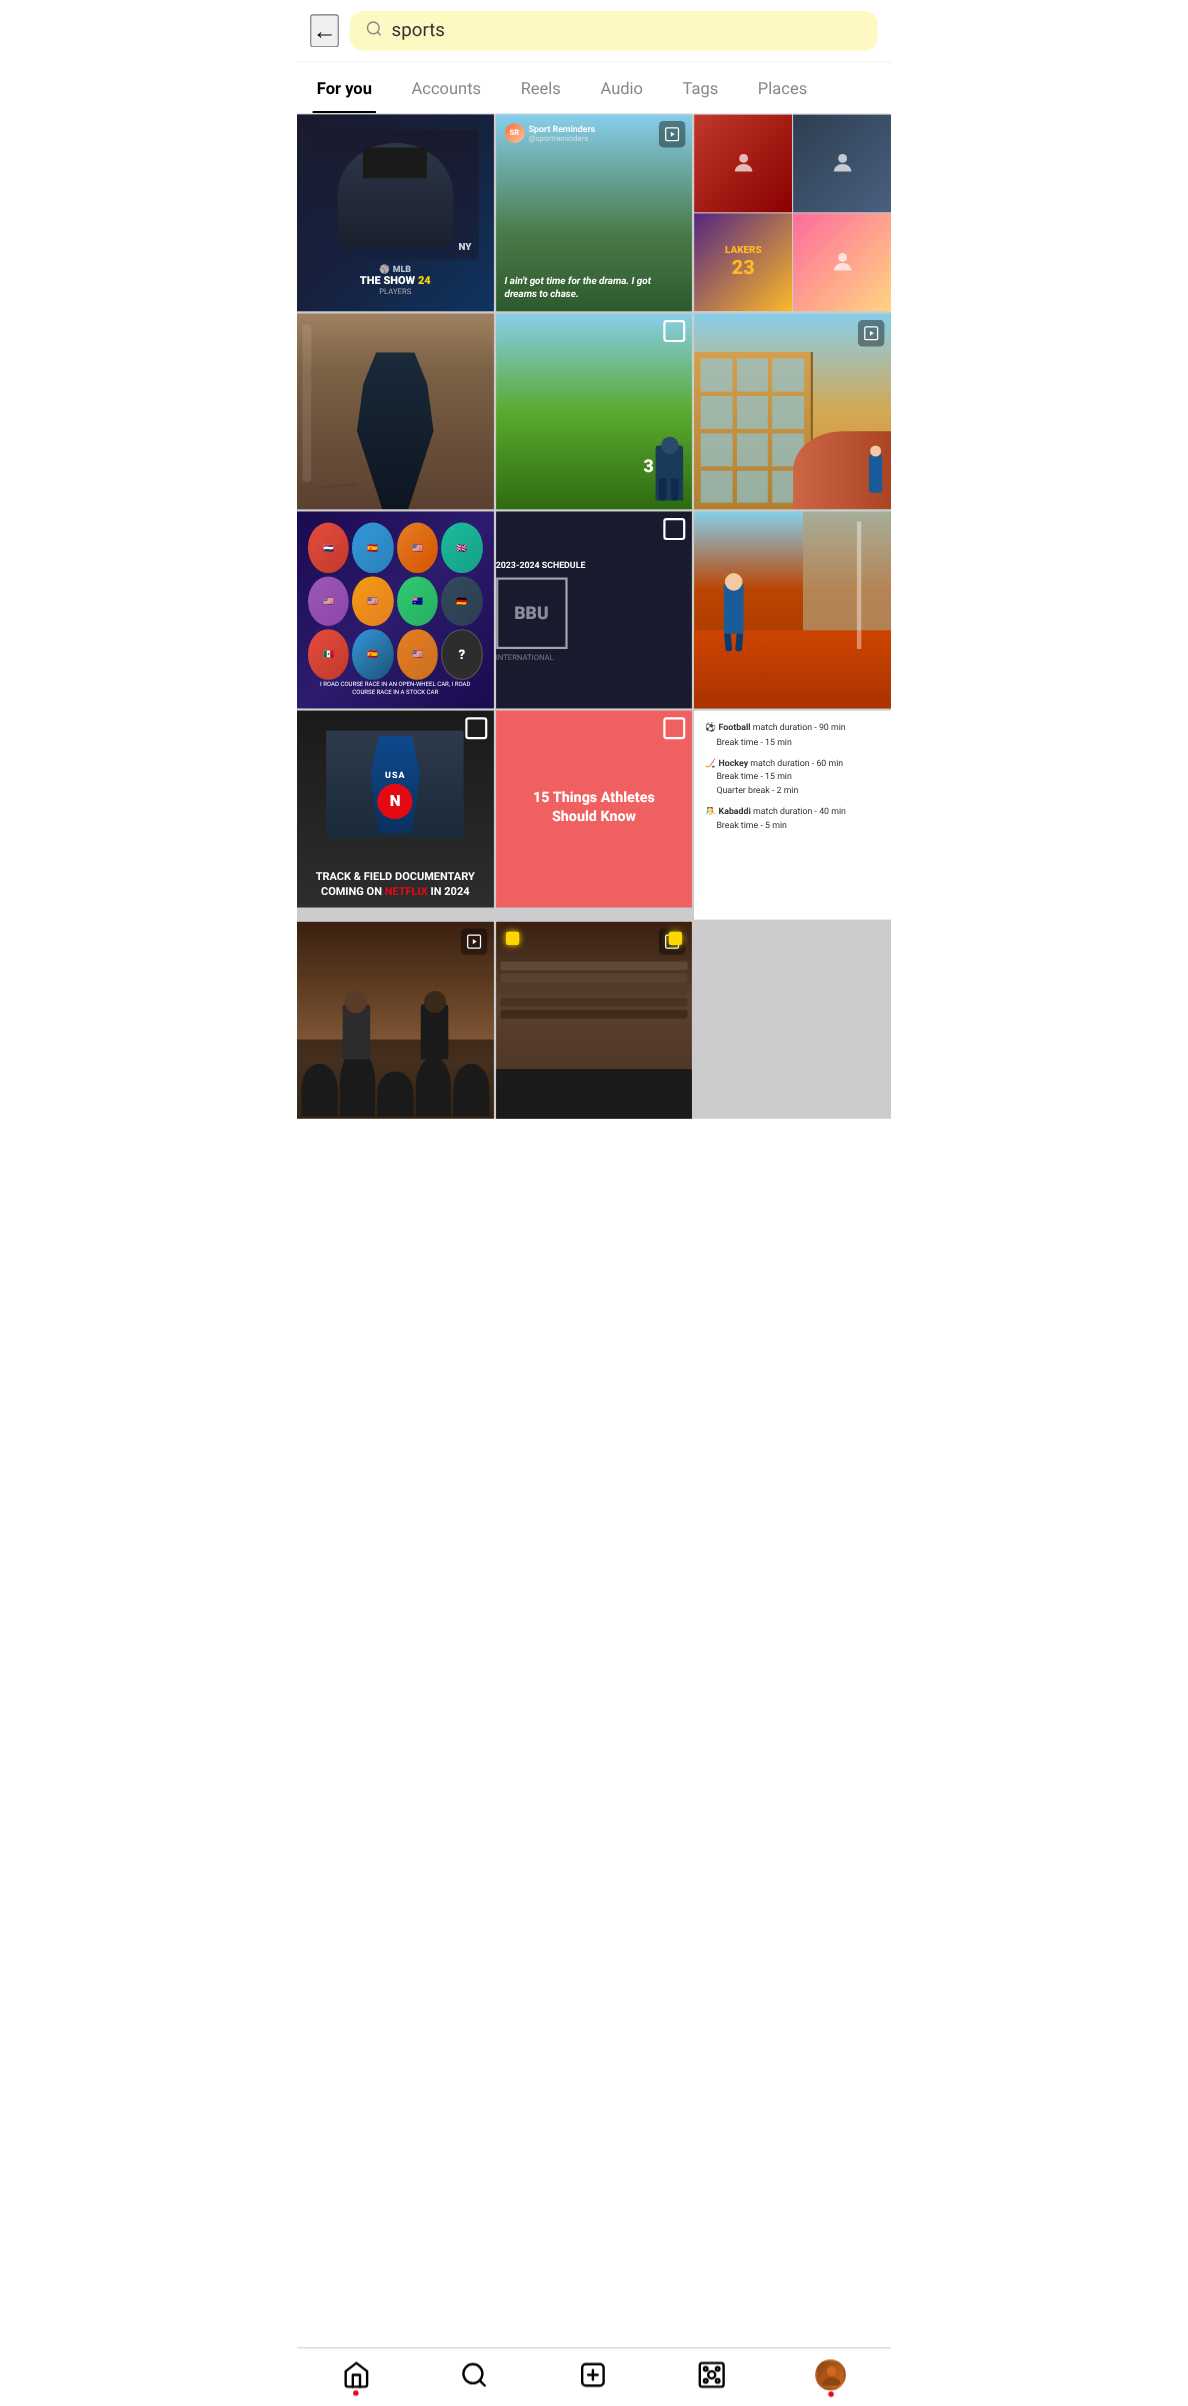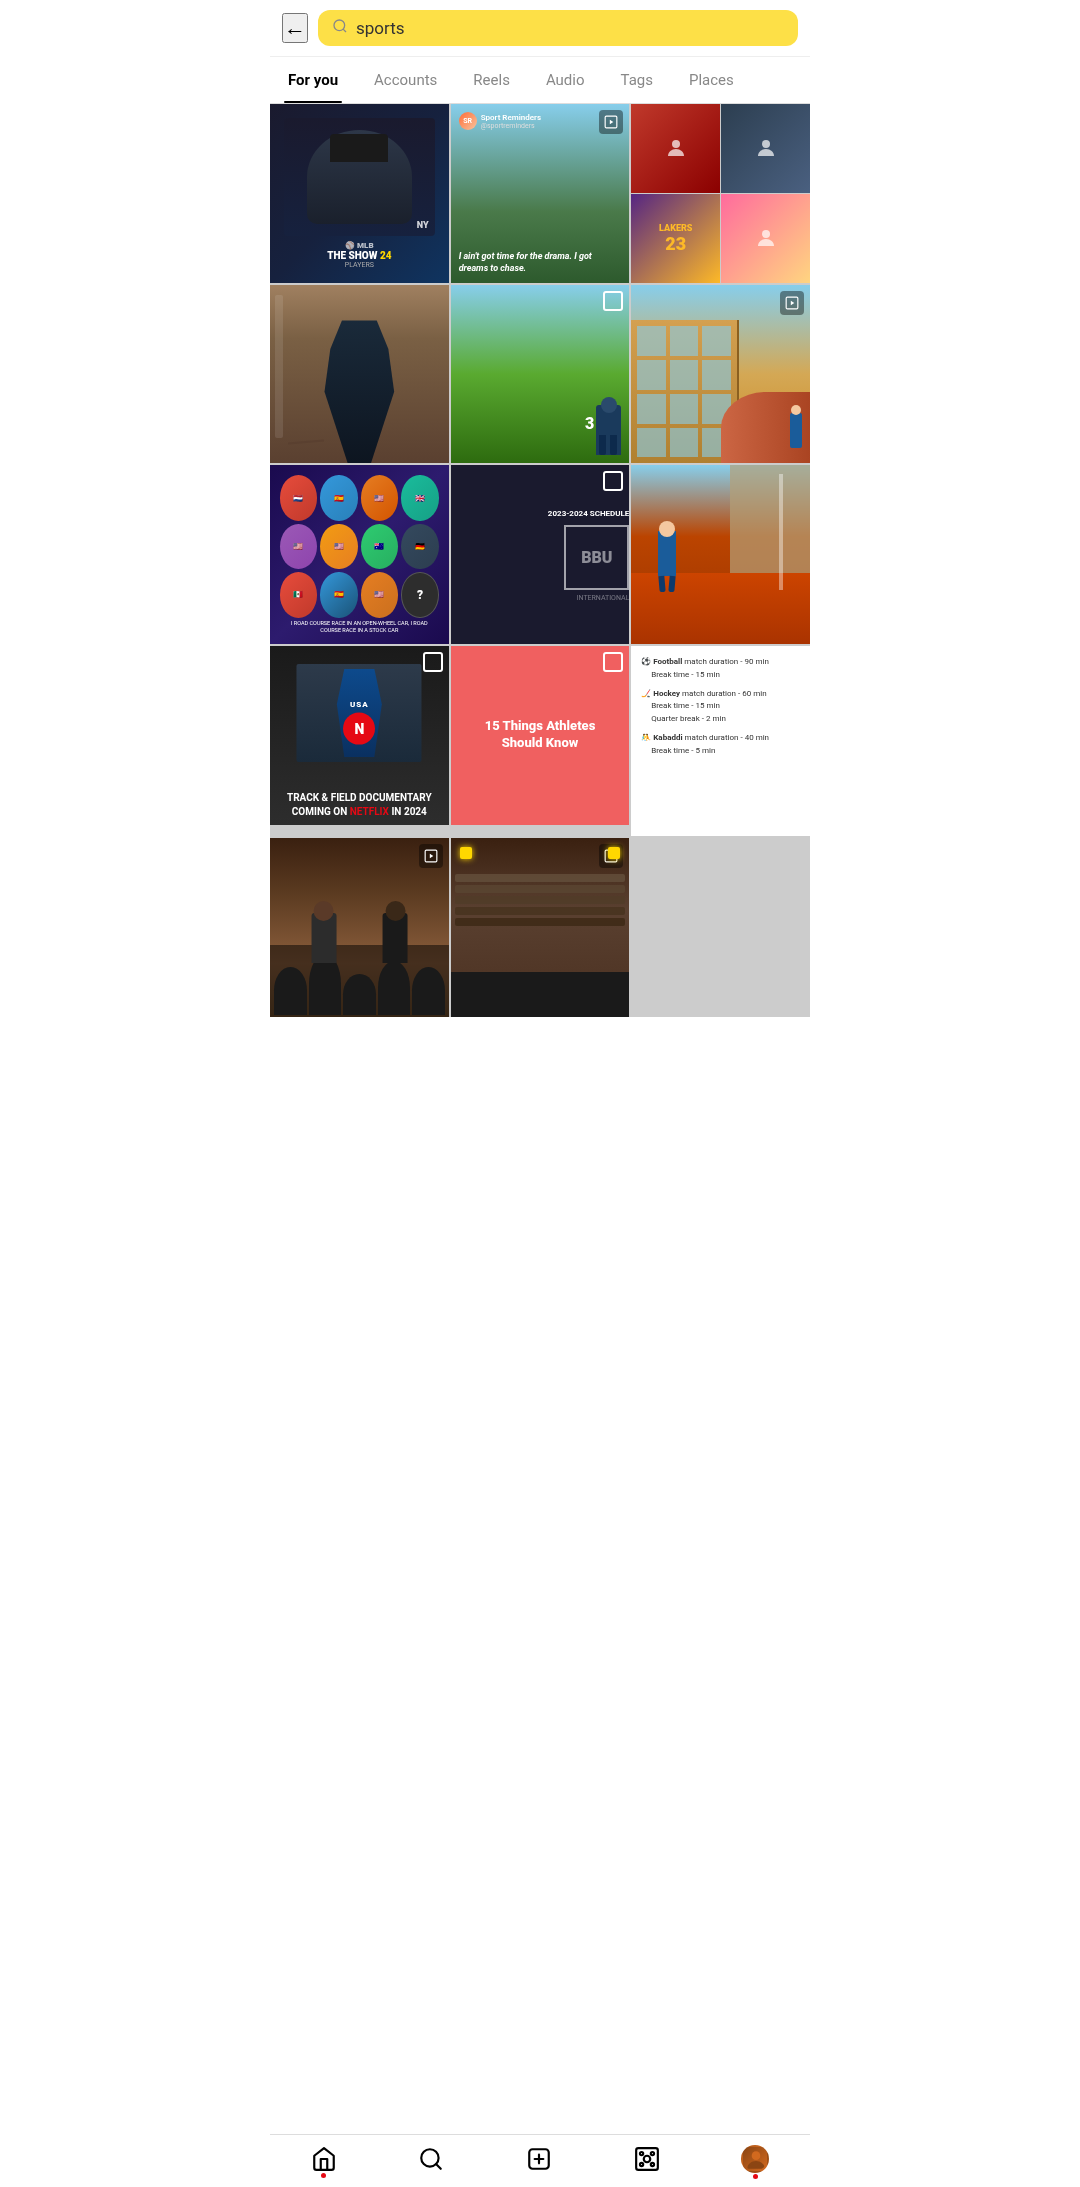--- a/index.html
+++ b/index.html
@@ -24,21 +24,21 @@
     }
     .back-btn {
       font-size: 22px;
       cursor: pointer;
       font-weight: 300;
     }
     .search-bar {
       flex: 1;
       display: flex;
       align-items: center;
-      background: #fde047;
+      background: #fef9c3;
       border-radius: 12px;
       padding: 8px 14px;
       gap: 8px;
     }
     .search-icon-svg { color: #888; font-size: 16px; }
     .search-text { font-size: 17px; color: #333; }
 
     
     .tabs {
       display: flex;
@@ -215,21 +215,21 @@
       background: linear-gradient(135deg, #1a0a4e 0%, #2d1b6e 50%, #1a0a4e 100%);
       display: flex;
       flex-direction: column;
       padding: 6px;
     }
 
     
     .cell-9 {
       background: #1a1a2e;
       display: flex;
-      align-items: flex-end;
+      align-items: flex-start;
       justify-content: center;
       flex-direction: column;
     }
 
     
     .cell-10 {
       background: linear-gradient(180deg, #cc4444 0%, #993333 50%, #cc6666 100%);
       position: relative;
     }
 

